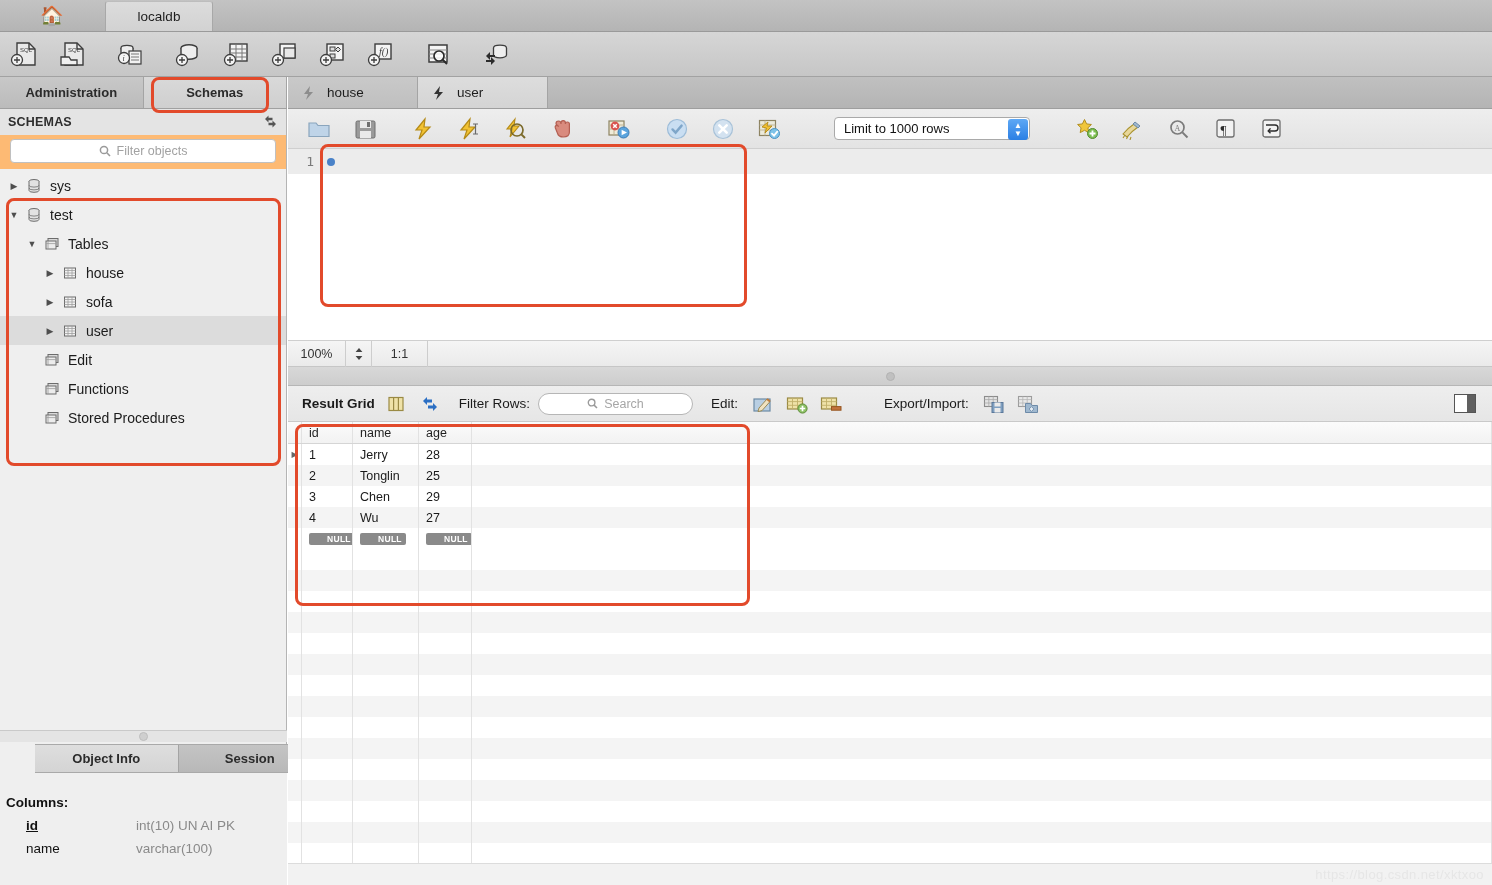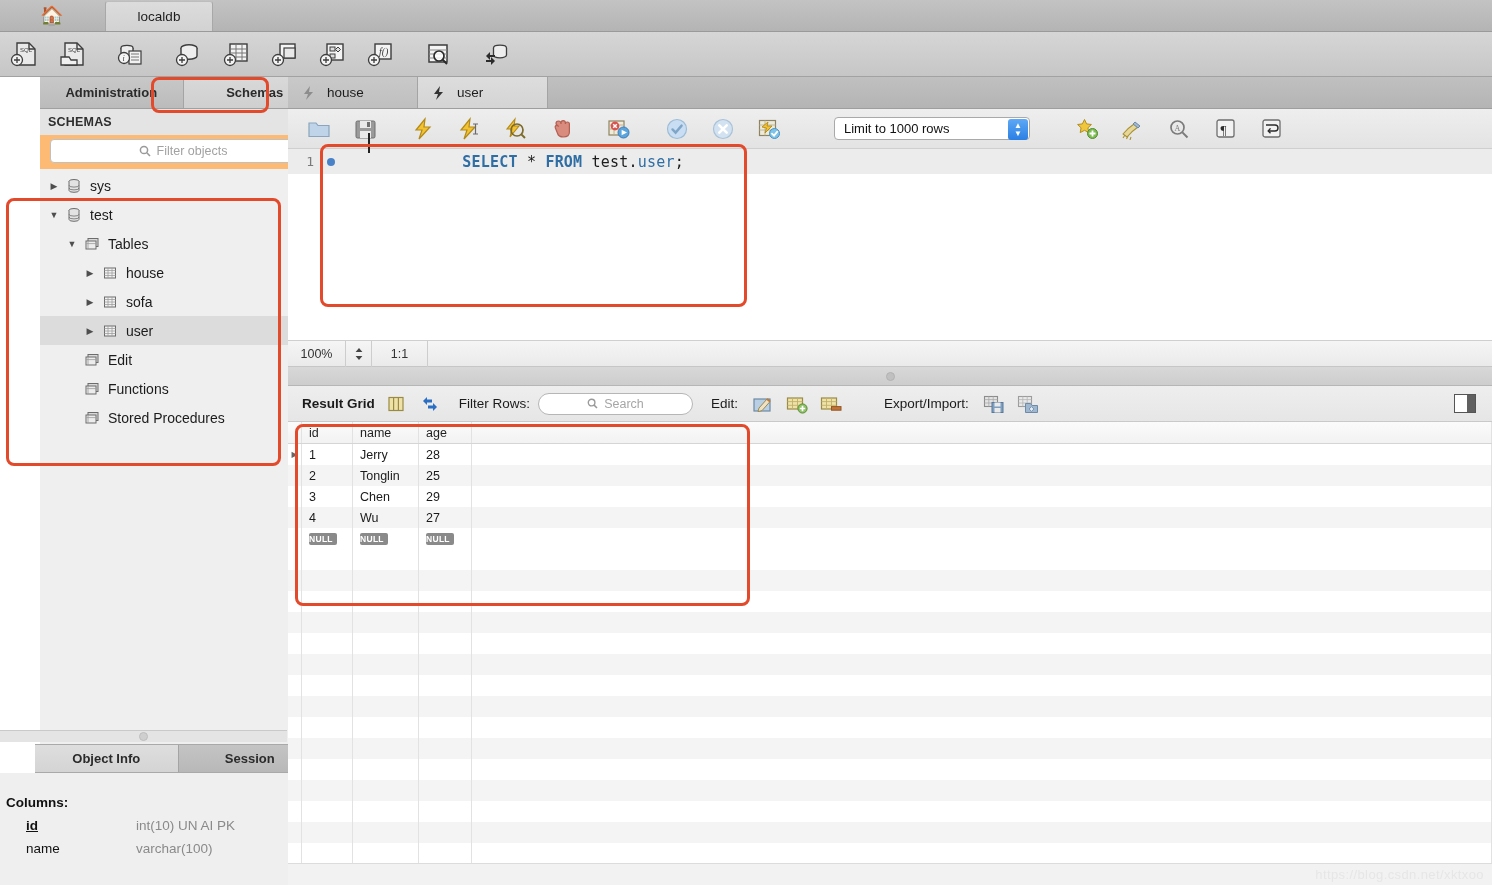--- a/index.html
+++ b/index.html
@@ -45,21 +45,21 @@
   .tb-btn {
     width: 48px; height: 40px; display: flex; align-items: center; justify-content: center;
     cursor: default;
   }
   .tb-sep { width: 10px; }
   .tb-ico { display: block; }
 
   
   .sidebar {
     position: absolute; left: 0; top: 77px; width: 287px; height: 808px;
-    background: #efefef; border-right: 1px solid #b4b4b4; margin-left: 40px;
+    background: #efefef; border-right: 1px solid #b4b4b4;
   }
   .side-tabs {
     display: flex; height: 32px; width: 287px;
     background: #b9b9b9; border-bottom: 1px solid #a0a0a0;
   }
   .side-tab {
     flex: 1; display: flex; align-items: center; justify-content: center;
     font-size: 13px; font-weight: bold; color: #2b2b2b;
     background: linear-gradient(#c8c8c8, #bbbbbb);
     border-right: 1px solid #a4a4a4;
@@ -217,21 +217,21 @@
     border-right: 1px solid #e2e2e2; display: flex; align-items: center;
     padding-left: 7px; font-size: 12.5px; color: #1a1a1a; overflow: hidden; white-space: nowrap;
   }
   .c-id { width: 51px; }
   .c-name { width: 66px; }
   .c-age { width: 53px; }
   .c-rest { flex: 1; }
   .grow.hdr .gcell { font-size: 12.5px; color: #1f1f1f; }
   .nullbadge {
     background: #8a8a8a; color: #fff; font-size: 8.5px; font-weight: bold;
-    padding: 1px 4px 1px 0; border-radius: 2px; letter-spacing: .3px;
+    padding: 1px 4px 1px 18px; border-radius: 2px; letter-spacing: .3px;
   }
 
   
   .redbox {
     position: absolute; border: 3px solid #e24a2b; border-radius: 8px;
     pointer-events: none; z-index: 40;
   }
 
   
   .watermark {
@@ -685,23 +685,20 @@
         </svg>
       </div>
     </div>
 
     <div class="sqleditor">
       <div class="codeline">
         <span class="gutter-no">1</span>
         <span class="gutter-dot">
             <i></i>
           </span>
-        <span class="code">
-          <span class="caret"></span><span class="kw">SELECT</span><span class="tk"> * </span><span class="kw">FROM</span><span class="tk"> test.</span><span class="id2">user</span><span class="tk">;</span>
-        </span>
       </div>
     </div>
 
     <div class="zoombar">
       <div class="zb-cell zb-zoom">
         <span>100%</span>
       </div>
       <div class="zb-cell zb-step">
         <svg width="10" height="16" viewBox="0 0 10 16">
           <path d="M5 2 L8.4 6 H1.6 z" fill="#444"></path>

